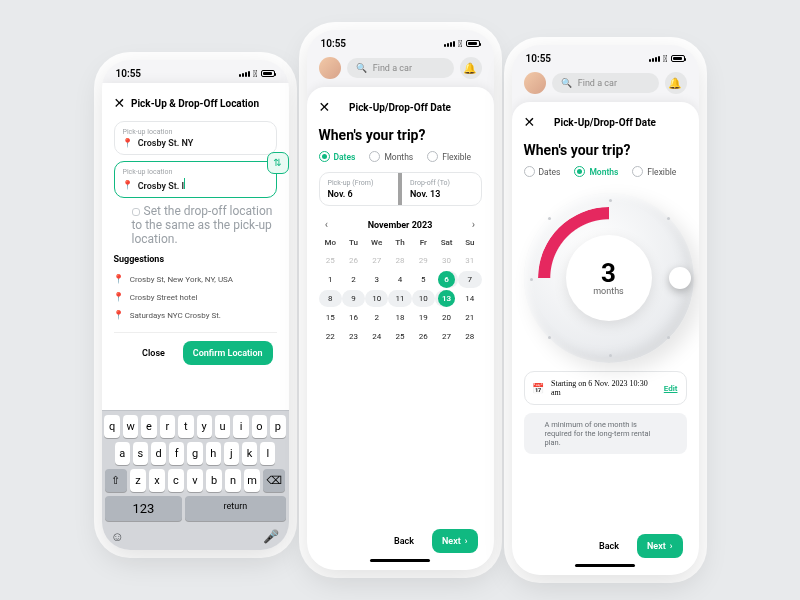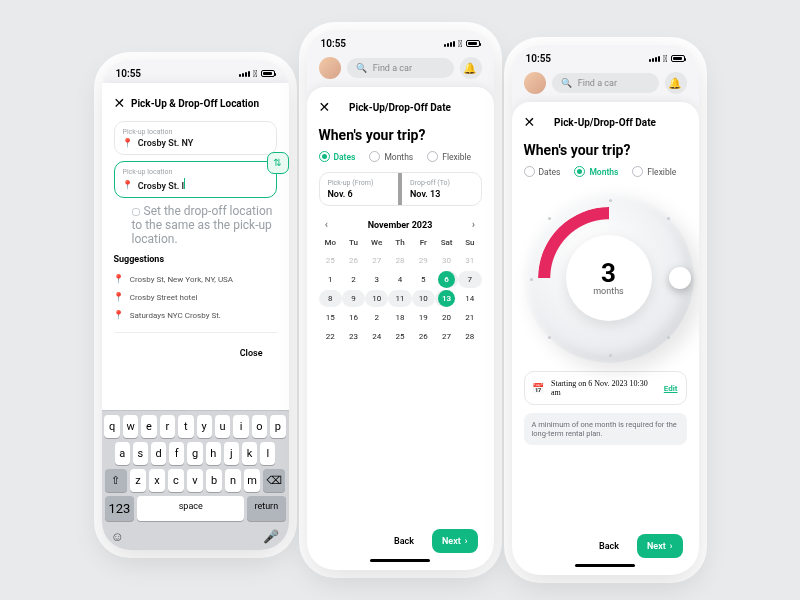--- a/index.html
+++ b/index.html
@@ -150,21 +150,21 @@
   }
   .dial-num { font-size:26px; font-weight:700; line-height:1;}
   .dial-sub { font-size:9px; color:#666;}
   .dial-tick { position:absolute; width:3px; height:3px; border-radius:50%; background:#c9ccd0;}
 
   .start-row { border:1px solid #e5e7e9; border-radius:10px; padding:7px 8px; display:flex; align-items:center; gap:6px; font-size:8px; margin-bottom:8px;}
   .start-row .ico { font-size:10px;}
   .start-row .txt { flex:1;font-family:Liberation Serif, serif;}
   .start-row .edit { color:#10b981; font-weight:600;text-decoration:underline;}
 
-  .note { font-size:7.5px; color:#6b7075; background:#f1f2f4; border-radius:8px; padding:7px 8px; }
+  .note { font-size:7.5px; color:#6b7075; background:#f1f2f4; border-radius:8px; padding:7px 21px; }
 </style>
 </head>
 <body>
 
 <div class="phone p1">
   <div class="status-bar">
     <span>10:55</span>
     <div class="status-icons">
       <span class="bars">
           <span></span>
@@ -214,20 +214,23 @@
         <span class="pin">📍</span>
         <span>Crosby Street hotel</span>
       </div>
     <div class="sugg-item">
         <span class="pin">📍</span>
         <span>Saturdays NYC Crosby St.</span>
       </div>
 
     <div class="sheet-actions" style="border-top:1px solid #eee; margin-top:8px;">
       <div class="btn">Close</div>
+      <div class="btn btn-primary">
+          <span>Confirm Location</span>
+        </div>
     </div>
   </div>
 
   <div class="kbd">
     <div class="kbd-row">
       <div class="key">q</div>
       <div class="key">w</div>
       <div class="key">e</div>
       <div class="key">r</div>
       <div class="key">t</div>
@@ -254,21 +257,20 @@
       <div class="key">x</div>
       <div class="key">c</div>
       <div class="key">v</div>
       <div class="key">b</div>
       <div class="key">n</div>
       <div class="key">m</div>
       <div class="key dark wide">⌫</div>
     </div>
     <div class="kbd-row">
       <div class="key dark wide" style="font-size:13px;text-align:center;">123</div>
-      <div class="key space" style="font-size:9px;">space</div>
       <div class="key dark wide" style="font-size:9px; flex:1.8;">return</div>
     </div>
     <div class="kbd-bottom">
       <span>☺</span>
       <span>🎤</span>
     </div>
   </div>
 </div>
 
 <div class="phone p2">

